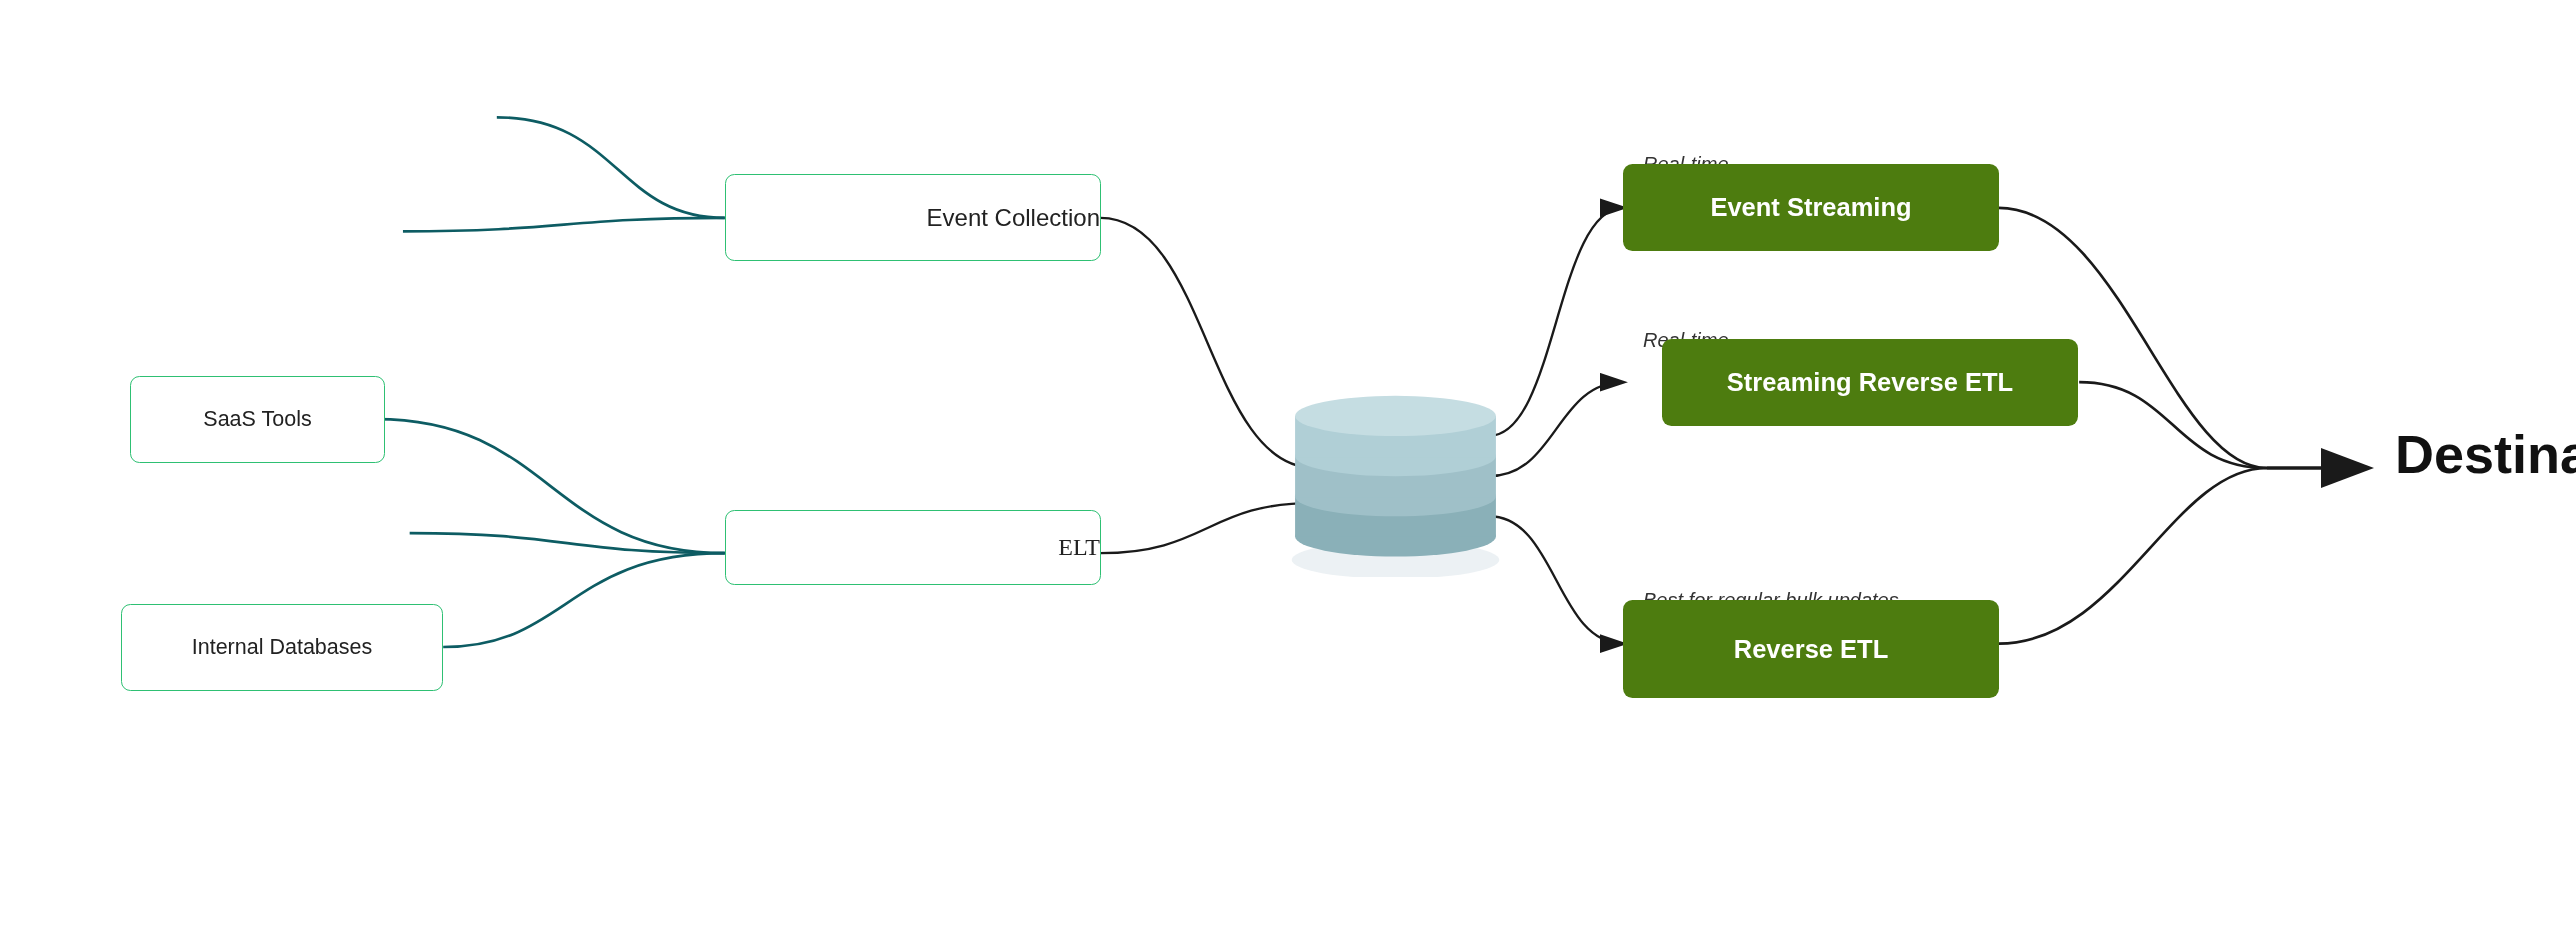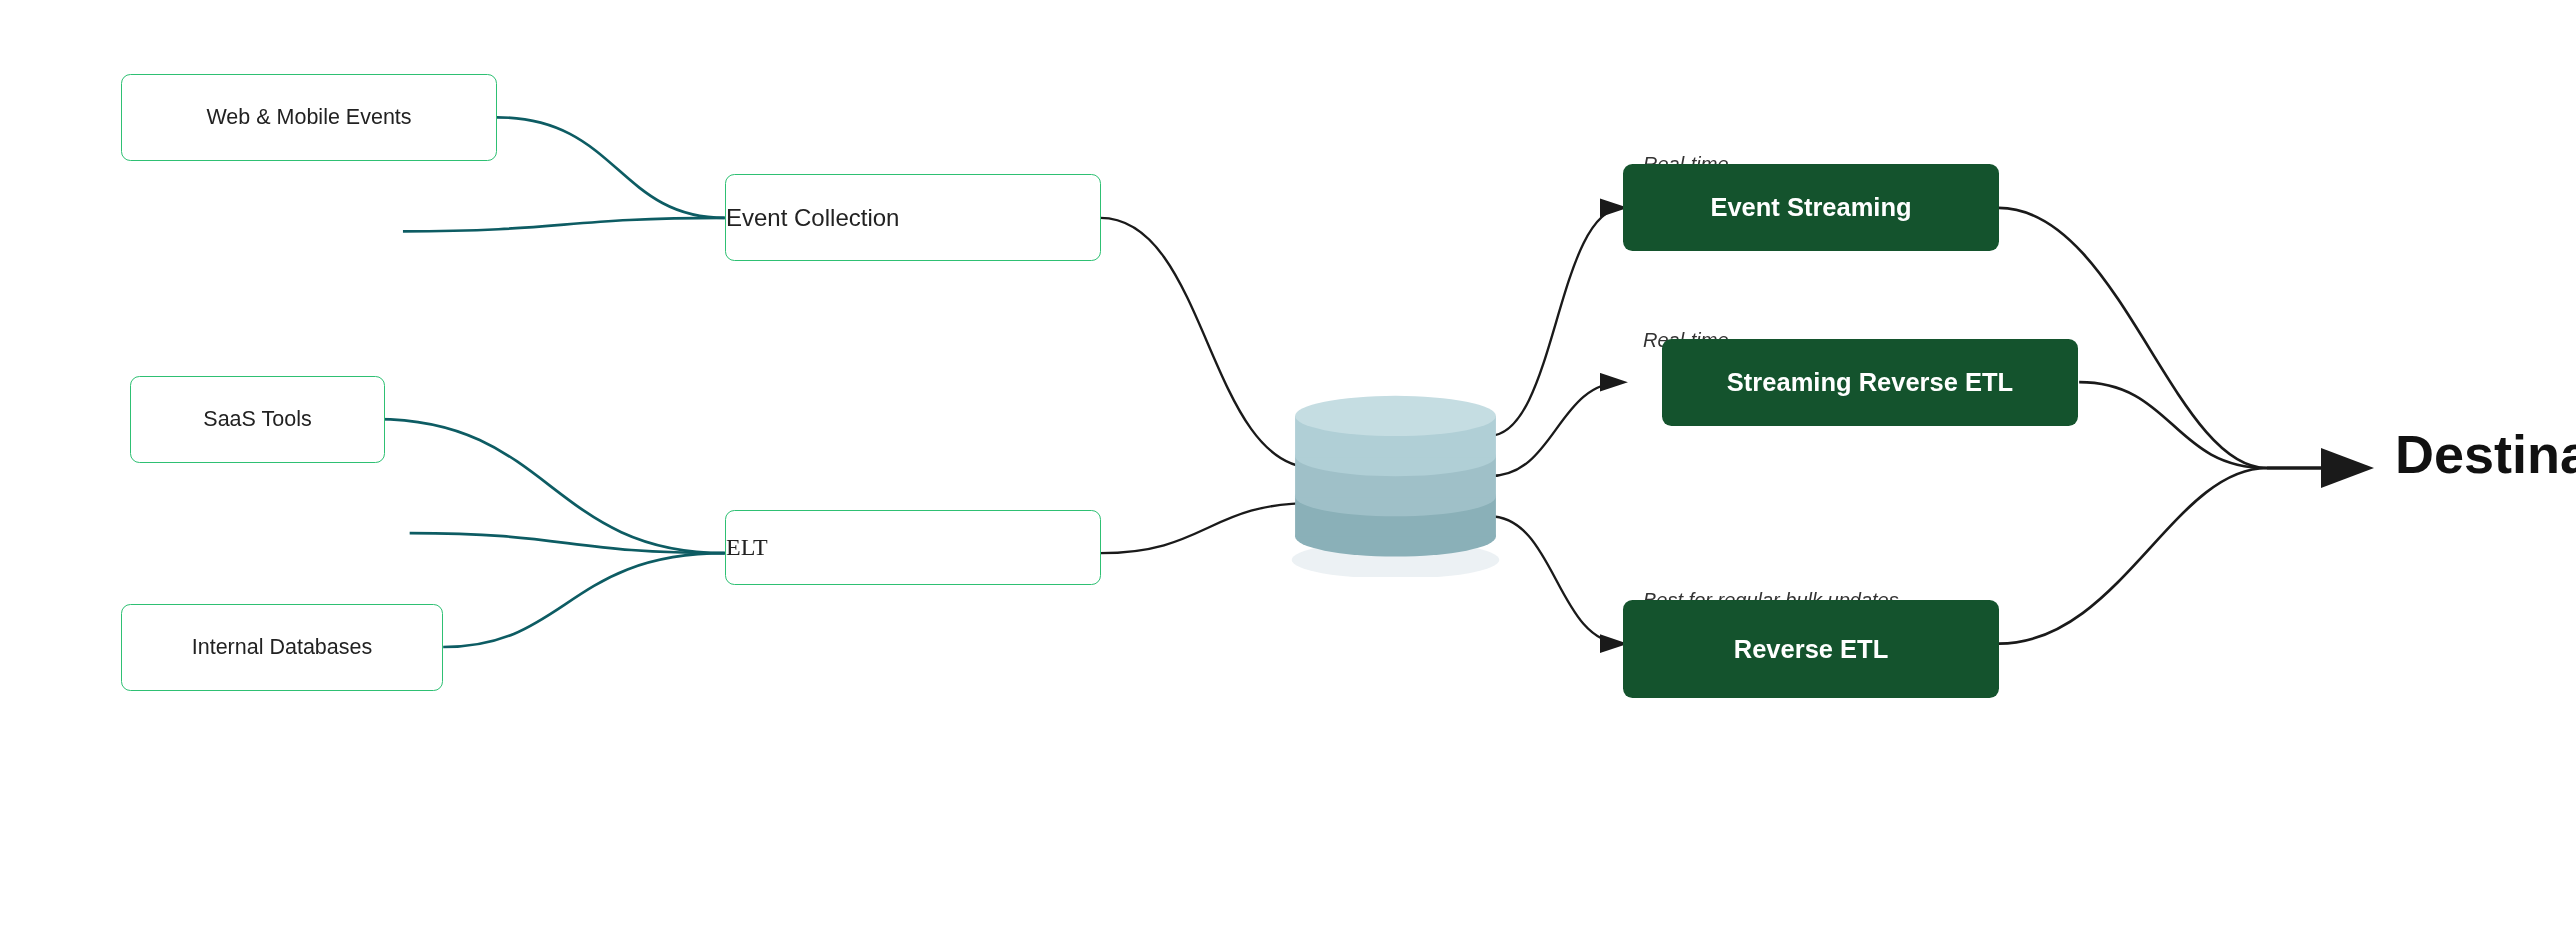--- a/index.html
+++ b/index.html
@@ -45,30 +45,30 @@
     }
 
     
     .middle-box {
       position: absolute;
       border: 1.7px solid #2ec073;
       border-radius: 9.4px;
       background: #ffffff;
       display: flex;
       align-items: center;
-      justify-content: flex-start;
+      justify-content: flex-end;
       font-size: 24px;
       color: #222;
       font-weight: 400;
     }
 
     
     .dest-box {
       position: absolute;
-      background: #14532d;
+      background: #4d7c0f;
       border-radius: 9.4px;
       display: flex;
       flex-direction: column;
       align-items: center;
       justify-content: center;
       color: #ffffff;
       font-size: 25.5px;
       font-weight: 700;
     }
 
@@ -131,23 +131,20 @@
     <path d="M 2980,310 C 3160,310 3240,698 3380,698" stroke="#1a1a1a" stroke-width="4" fill="none"></path>
 
     <path d="M 3100,570 C 3240,570 3240,698 3380,698" stroke="#1a1a1a" stroke-width="4" fill="none"></path>
 
     <path d="M 2980,960 C 3160,960 3240,698 3380,698" stroke="#1a1a1a" stroke-width="4" fill="none"></path>
 
     <path d="M 3380,698 L 3530,698" stroke="#1a1a1a" stroke-width="5" fill="none" marker-end="url(#arrowhead-big)"></path>
 
   </svg>
 
-  <div class="source-box" style="left:121px; top:74px; width:376px; height:87px;">
-    <span>Web &amp; Mobile Events</span>
-  </div>
 
 
   <div class="source-box" style="left:121px; top:376px; width:255px; height:87px;margin-left:9px;">
     <span>SaaS Tools</span>
   </div>
 
 
   <div class="source-box" style="left:121px; top:604px; width:322px; height:87px;">
     <span>Internal Databases</span>
   </div>

